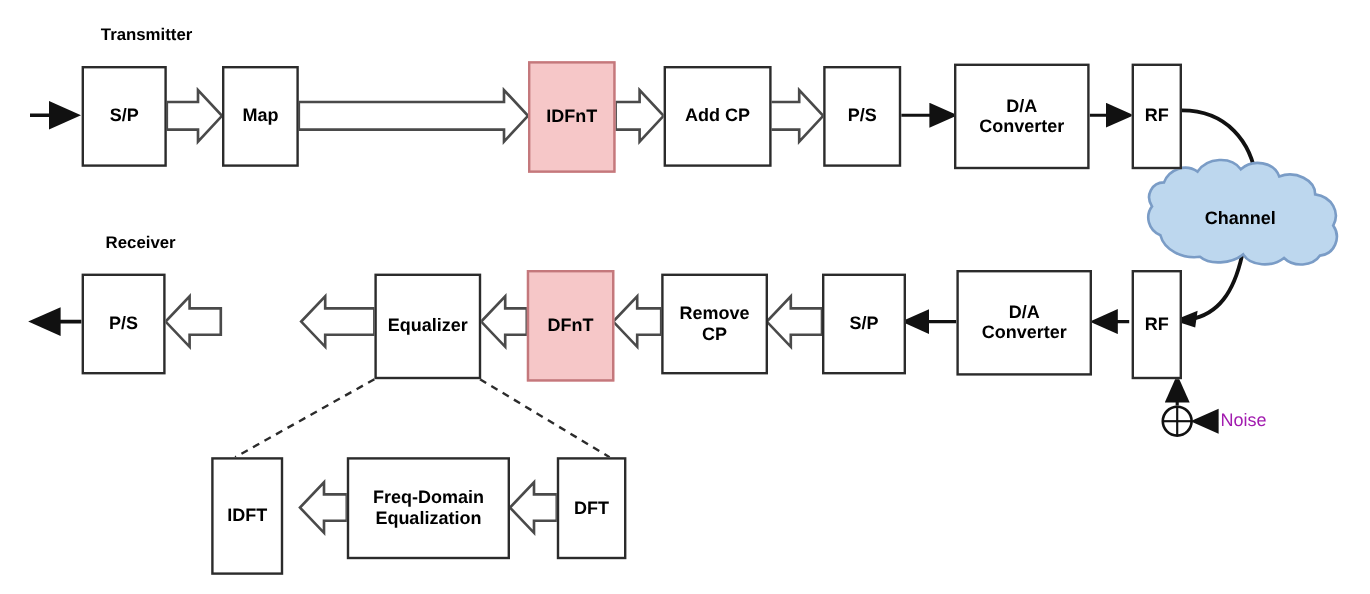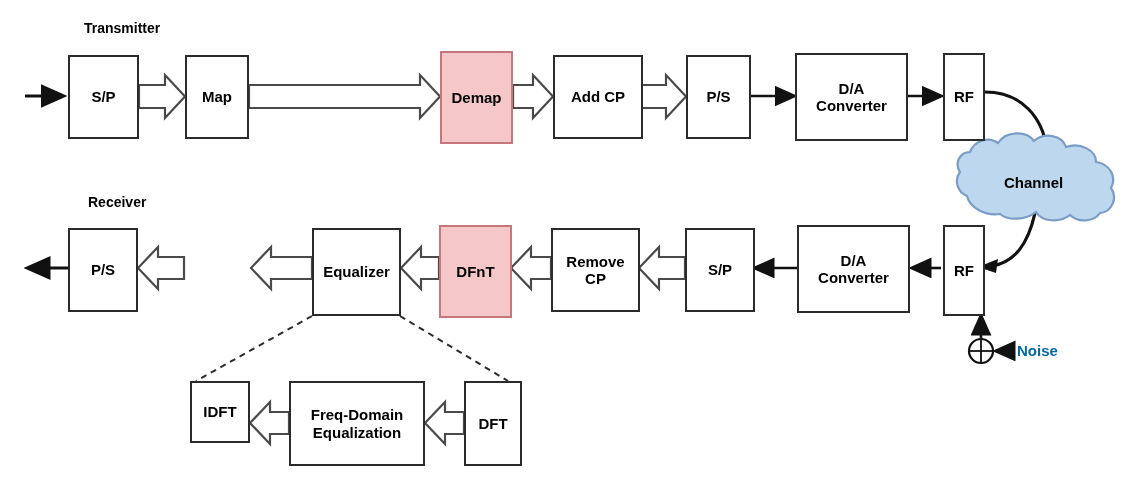--- a/index.html
+++ b/index.html
@@ -35,23 +35,23 @@
   }
   .section-label {
     position: absolute;
     font-weight: bold;
     font-size: 14px;
     color: #000000;
     white-space: nowrap;
   }
   .free-label {
     position: absolute;
-    font-weight: bold;
+    font-weight: normal;
     font-size: 15px;
-    color: #0369a1;
+    color: #a21caf;
     white-space: nowrap;
   }
   svg.layer {
     position: absolute;
     left: 0;
     top: 0;
     width: 1142px;
     height: 495px;
     pointer-events: none;
   }
@@ -183,21 +183,21 @@
     </g>
   </svg>
 
   <div class="section-label" style="left:84px; top:20px;">Transmitter</div>
   <div class="section-label" style="left:88px; top:194px;">Receiver</div>
 
   <div class="blk" style="left:68px; top:55px; width:71px; height:84px;">S/P</div>
 
   <div class="blk" style="left:185px; top:55px; width:64px; height:84px;">Map</div>
 
-  <div class="blk hl" style="left:440px; top:51px; width:73px; height:93px;">Demap</div>
+  <div class="blk hl" style="left:440px; top:51px; width:73px; height:93px;">IDFnT</div>
 
   <div class="blk" style="left:553px; top:55px; width:90px; height:84px;">Add CP</div>
 
   <div class="blk" style="left:686px; top:55px; width:65px; height:84px;">P/S</div>
 
   <div class="blk" style="left:795px; top:53px; width:113px; height:88px; white-space:pre-line;">D/A
 Converter</div>
 
   <div class="blk" style="left:943px; top:53px; width:42px; height:88px;">RF</div>
 
@@ -215,20 +215,20 @@
 
   <div class="blk" style="left:685px; top:228px; width:70px; height:84px;">S/P</div>
 
   <div class="blk" style="left:797px; top:225px; width:113px; height:88px; white-space:pre-line;">D/A
 Converter</div>
 
   <div class="blk" style="left:943px; top:225px; width:42px; height:91px;">RF</div>
 
   <div class="free-label" style="left:1017px; top:342px;">Noise</div>
 
-  <div class="blk" style="left:190px; top:381px; width:60px; height:62px;">IDFT</div>
+  <div class="blk" style="left:176px; top:381px; width:60px; height:98px;">IDFT</div>
 
   <div class="blk" style="left:289px; top:381px; width:136px; height:85px; white-space:pre-line;">Freq-Domain
 Equalization</div>
 
   <div class="blk" style="left:464px; top:381px; width:58px; height:85px;">DFT</div>
 
 </div>
 
 </body></html>

